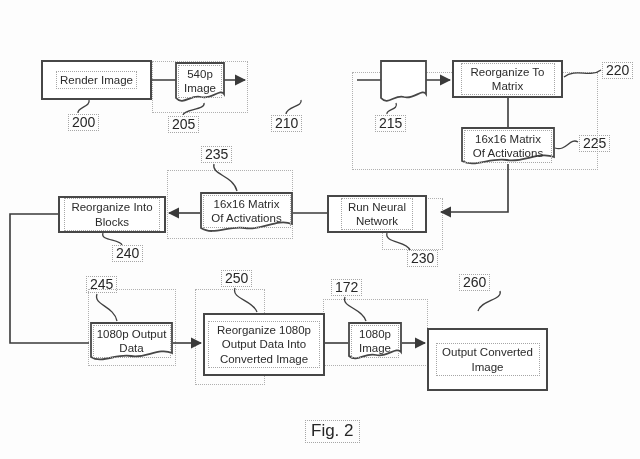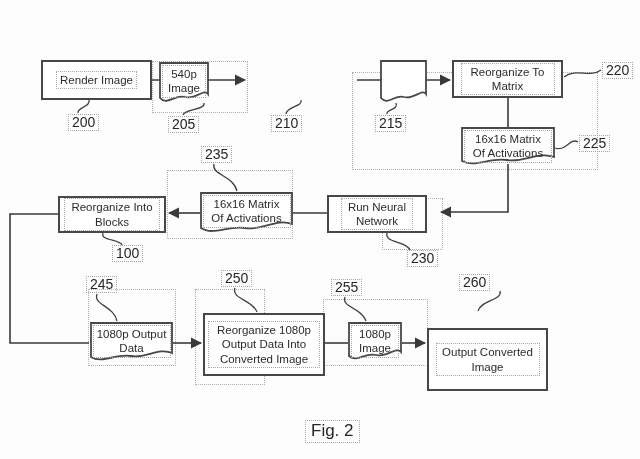--- a/index.html
+++ b/index.html
@@ -97,21 +97,21 @@
   <div class="pbox" style="left:327px;top:195px;width:100px;height:38px">
     <span class="tf" style="width:64px">Run Neural Network</span>
   </div>
   <div class="pbox" style="left:203px;top:313px;width:122px;height:63px">
     <span class="tf" style="width:104px">Reorganize 1080p Output Data Into Converted Image</span>
   </div>
   <div class="pbox" style="left:427px;top:328px;width:121px;height:63px">
     <span class="tf" style="width:96px">Output Converted Image</span>
   </div>
 
-  <div class="doc" style="left:159px;top:62px;width:50px;height:45px">
+  <div class="doc" style="left:175px;top:62px;width:50px;height:45px">
     <svg width="50" height="45">
       <path class="docpath" d="M1,1 H49 V32 C45,26 37,38 26,35 C16,32 8,44 1,36 Z"></path>
     </svg>
     <span class="tf" style="width:36px">540p Image</span>
   </div>
   <div class="doc" style="left:380px;top:60px;width:47px;height:47px">
     <svg width="47" height="47">
       <path class="docpath" d="M1,1 H46 V34 C42,28 34,40 24,37 C15,34 8,46 1,38 Z"></path>
     </svg>
   </div>
@@ -141,21 +141,21 @@
   </div>
 
   <span class="ref" style="left:68px;top:114px">200</span>
   <span class="ref" style="left:168px;top:116px">205</span>
   <span class="ref" style="left:271px;top:115px">210</span>
   <span class="ref" style="left:375px;top:115px">215</span>
   <span class="ref" style="left:602px;top:62px">220</span>
   <span class="ref" style="left:579px;top:135px">225</span>
   <span class="ref" style="left:407px;top:250px">230</span>
   <span class="ref" style="left:201px;top:146px">235</span>
-  <span class="ref" style="left:112px;top:245px">100</span>
+  <span class="ref" style="left:112px;top:245px">240</span>
   <span class="ref" style="left:86px;top:276px">245</span>
   <span class="ref" style="left:221px;top:270px">250</span>
-  <span class="ref" style="left:331px;top:279px">255</span>
+  <span class="ref" style="left:331px;top:279px">172</span>
   <span class="ref" style="left:459px;top:274px">260</span>
 
   <span class="ref caption" style="left:305px;top:420px">Fig. 2</span>
 
 </div>
 
 </body></html>

